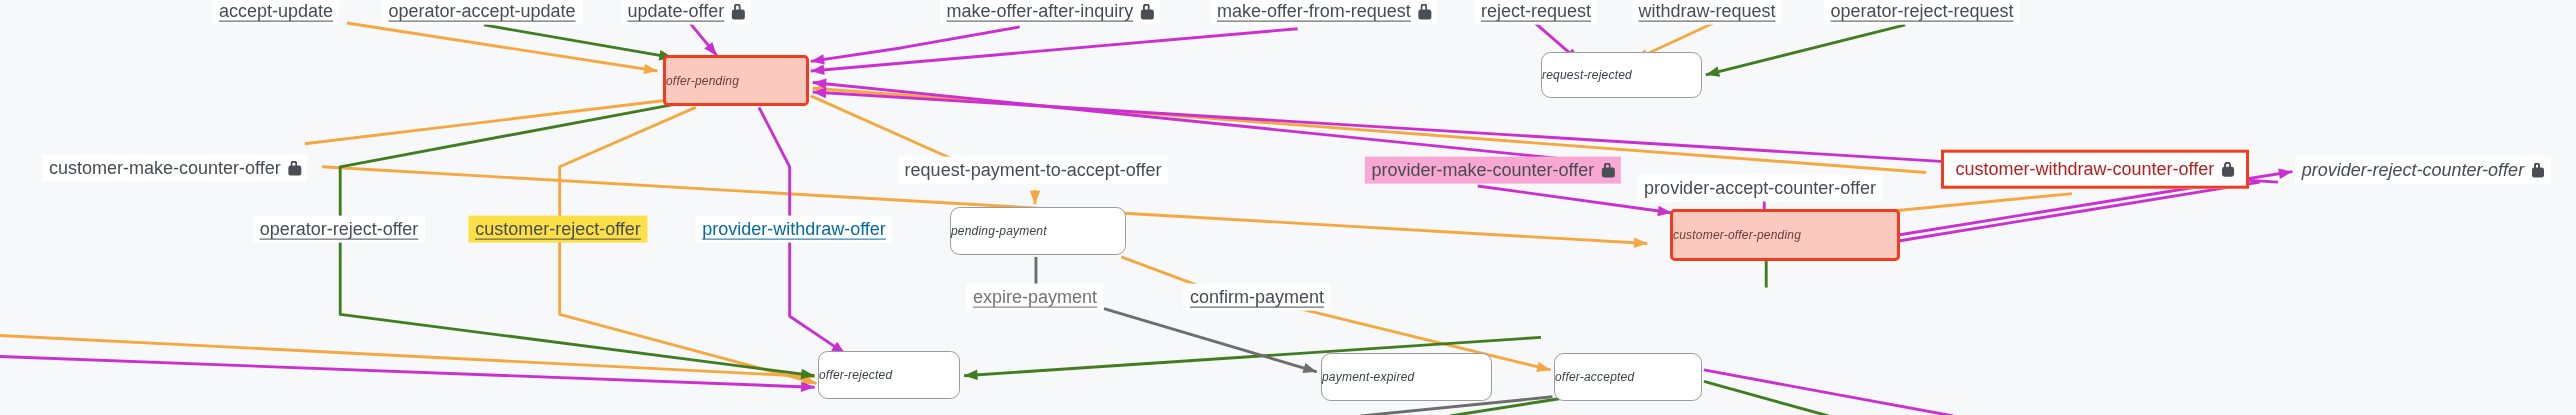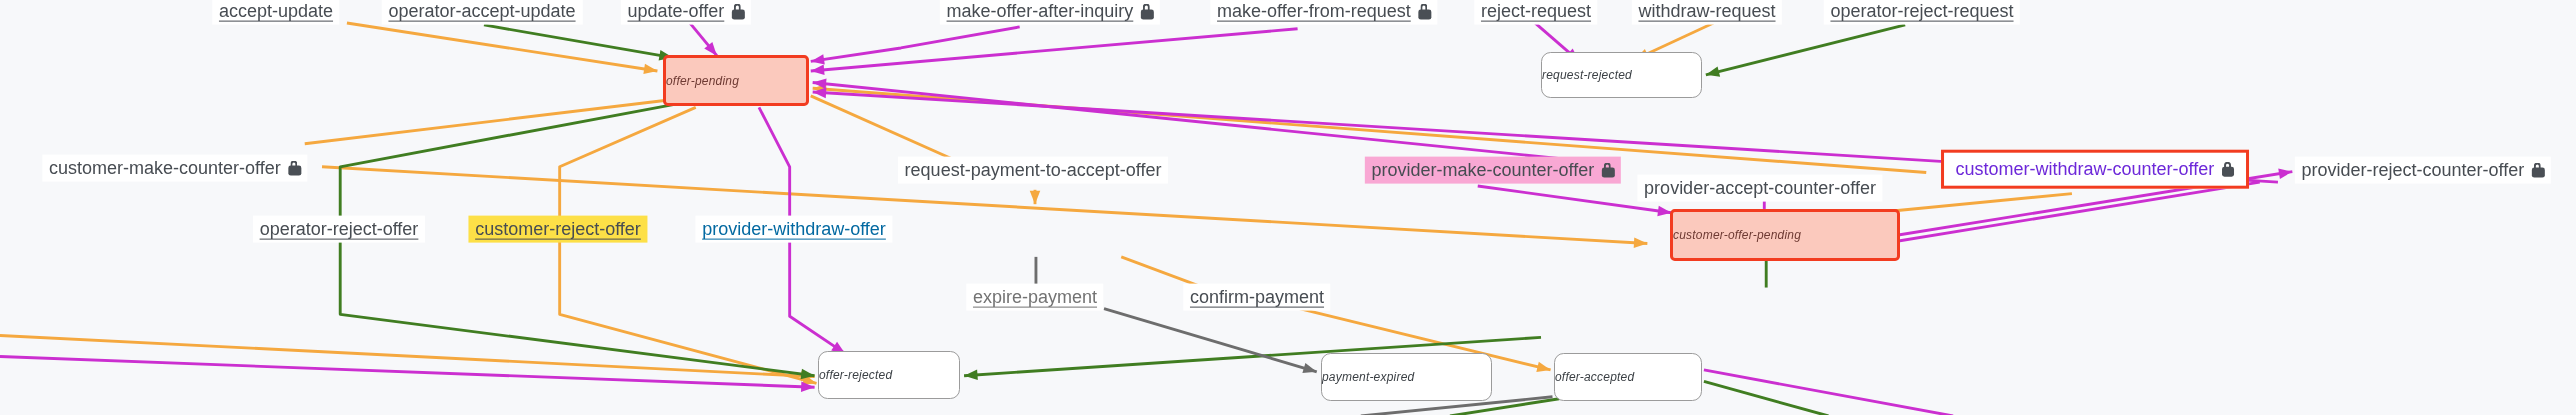--- a/index.html
+++ b/index.html
@@ -88,20 +88,23 @@
       <polyline points="1152,322 1374,388" fill="none" stroke="#6d6d6d" stroke-width="3" stroke-linejoin="round"></polyline>
       <polygon points="1374,388 1359.0131545376369,389.28236620637335 1362.1478274865497,378.7384662873037" fill="#6d6d6d"></polygon>
       <polyline points="1620,414 1420,434" fill="none" stroke="#6d6d6d" stroke-width="3" stroke-linejoin="round"></polyline>
     </svg>
 <div class="state hl" style="left: 663px; top: 55px; width: 146px; height: 51px; background: rgb(251, 201, 189); border: 3.4px solid rgb(242, 60, 32); color: rgb(110, 58, 51);">
       <span>offer-pending</span>
     </div>
     <div class="state plain" style="left: 1541px; top: 52px; width: 161px; height: 46px; color: rgb(59, 64, 69);">
       <span>request-rejected</span>
     </div>
+    <div class="state plain" style="left: 950px; top: 207px; width: 176px; height: 48px; color: rgb(59, 64, 69);">
+      <span>pending-payment</span>
+    </div>
     <div class="state hl" style="left: 1651px; top: 209px; width: 230px; height: 52px; background: rgb(251, 201, 189); border: 3.4px solid rgb(242, 60, 32); color: rgb(110, 58, 51); margin-left: 19px;">
       <span>customer-offer-pending</span>
     </div>
     <div class="state plain" style="left: 818px; top: 351px; width: 142px; height: 48px; color: rgb(59, 64, 69);">
       <span>offer-rejected</span>
     </div>
     <div class="state plain" style="left: 1321px; top: 353px; width: 171px; height: 48px; color: rgb(59, 64, 69);">
       <span>payment-expired</span>
     </div>
     <div class="state plain" style="left: 1554px; top: 353px; width: 148px; height: 48px; color: rgb(59, 64, 69);">
@@ -141,25 +144,25 @@
     <div class="chip" style="left: 1033px; top: 170px; background: rgb(255, 255, 255); color: rgb(71, 76, 82);">
       <span class="lbl">request-payment-to-accept-offer</span>
     </div>
     <div class="chip" style="left: 1477px; top: 170px; background: #f9a8d4; color: rgb(71, 76, 82); margin-left: 16px;">
       <span class="lbl">provider-make-counter-offer</span>
       <span class="lock"></span>
     </div>
     <div class="chip" style="left: 1760px; top: 170px; background: rgb(255, 255, 255); color: rgb(71, 76, 82); margin-top: 18px;">
       <span class="lbl">provider-accept-counter-offer</span>
     </div>
-    <div class="chip" style="left: 2095px; top: 169px; background: rgb(255, 255, 255); color: #6d28d9; border: 3.4px solid rgb(242, 60, 32); padding: 5.8px 11.5px;">
+    <div class="chip" style="left: 2095px; top: 169px; background: rgb(255, 255, 255); color: #b91c1c; border: 3.4px solid rgb(242, 60, 32); padding: 5.8px 11.5px;">
       <span class="lbl">customer-withdraw-counter-offer</span>
       <span class="lock"></span>
     </div>
-    <div class="chip" style="left: 2423px; top: 170px; background: rgb(255, 255, 255); color: rgb(71, 76, 82);">
+    <div class="chip" style="left: 2423px; top: 170px; background: rgb(255, 255, 255); color: rgb(71, 76, 82); font-style: italic;">
       <span class="lbl">provider-reject-counter-offer</span>
       <span class="lock"></span>
     </div>
     <div class="chip underline" style="left: 339px; top: 229px; background: rgb(255, 255, 255); color: rgb(71, 76, 82);">
       <span class="lbl">operator-reject-offer</span>
     </div>
     <div class="chip underline" style="left: 558px; top: 229px; background: #fde047; color: rgb(71, 76, 82);">
       <span class="lbl">customer-reject-offer</span>
     </div>
     <div class="chip underline" style="left: 794px; top: 229px; background: rgb(255, 255, 255); color: #0369a1;">

